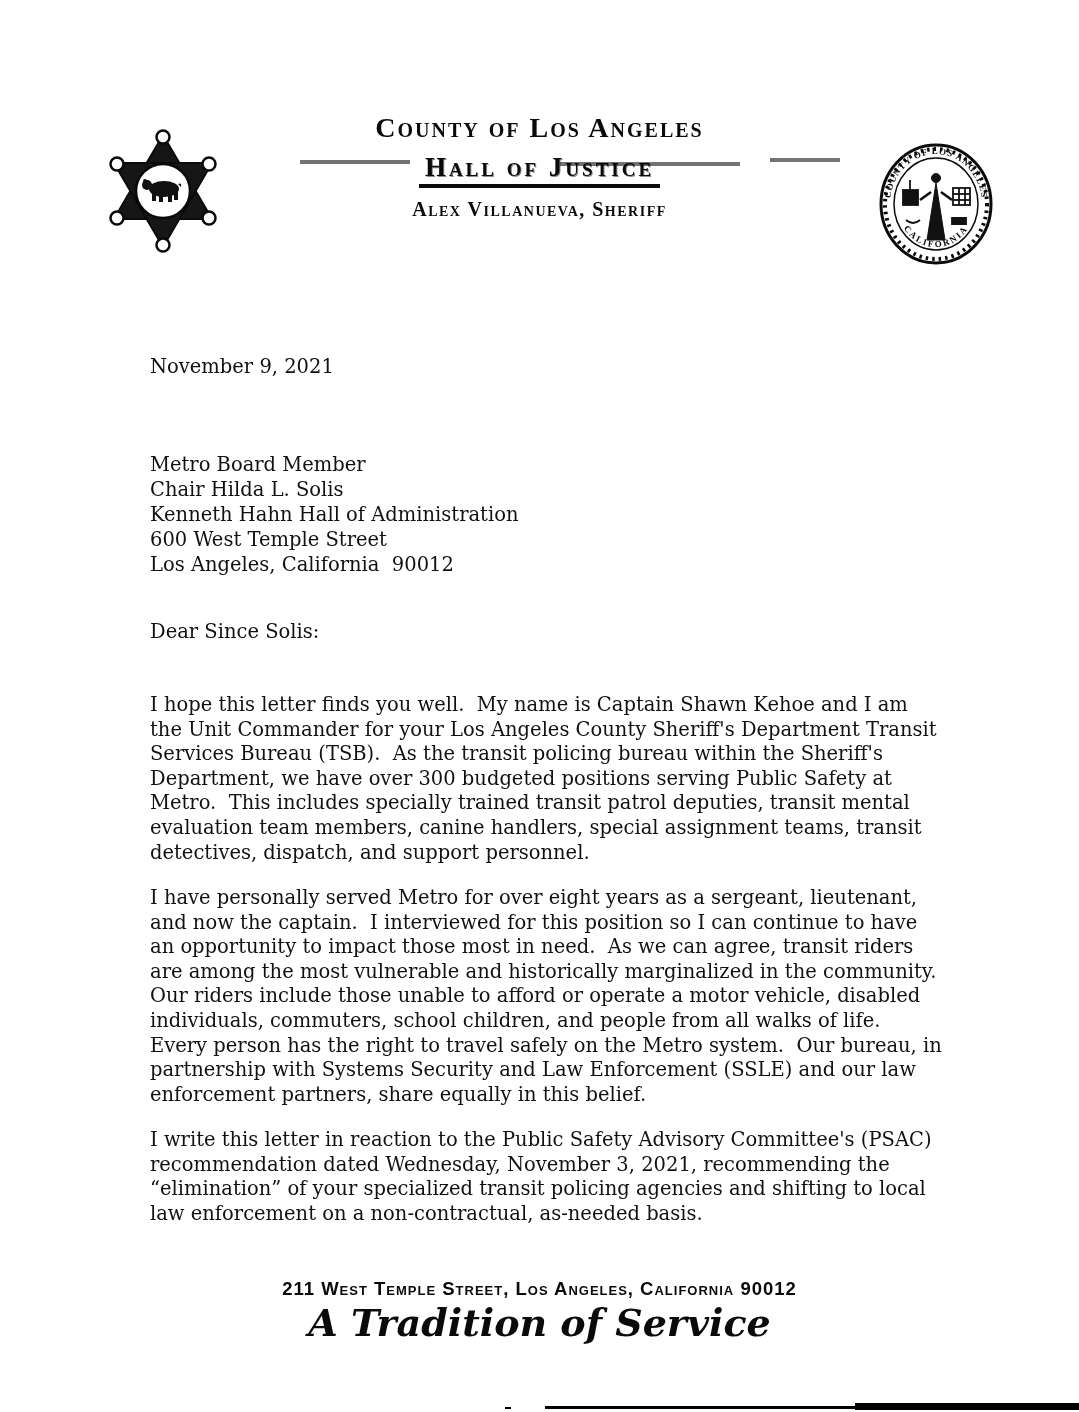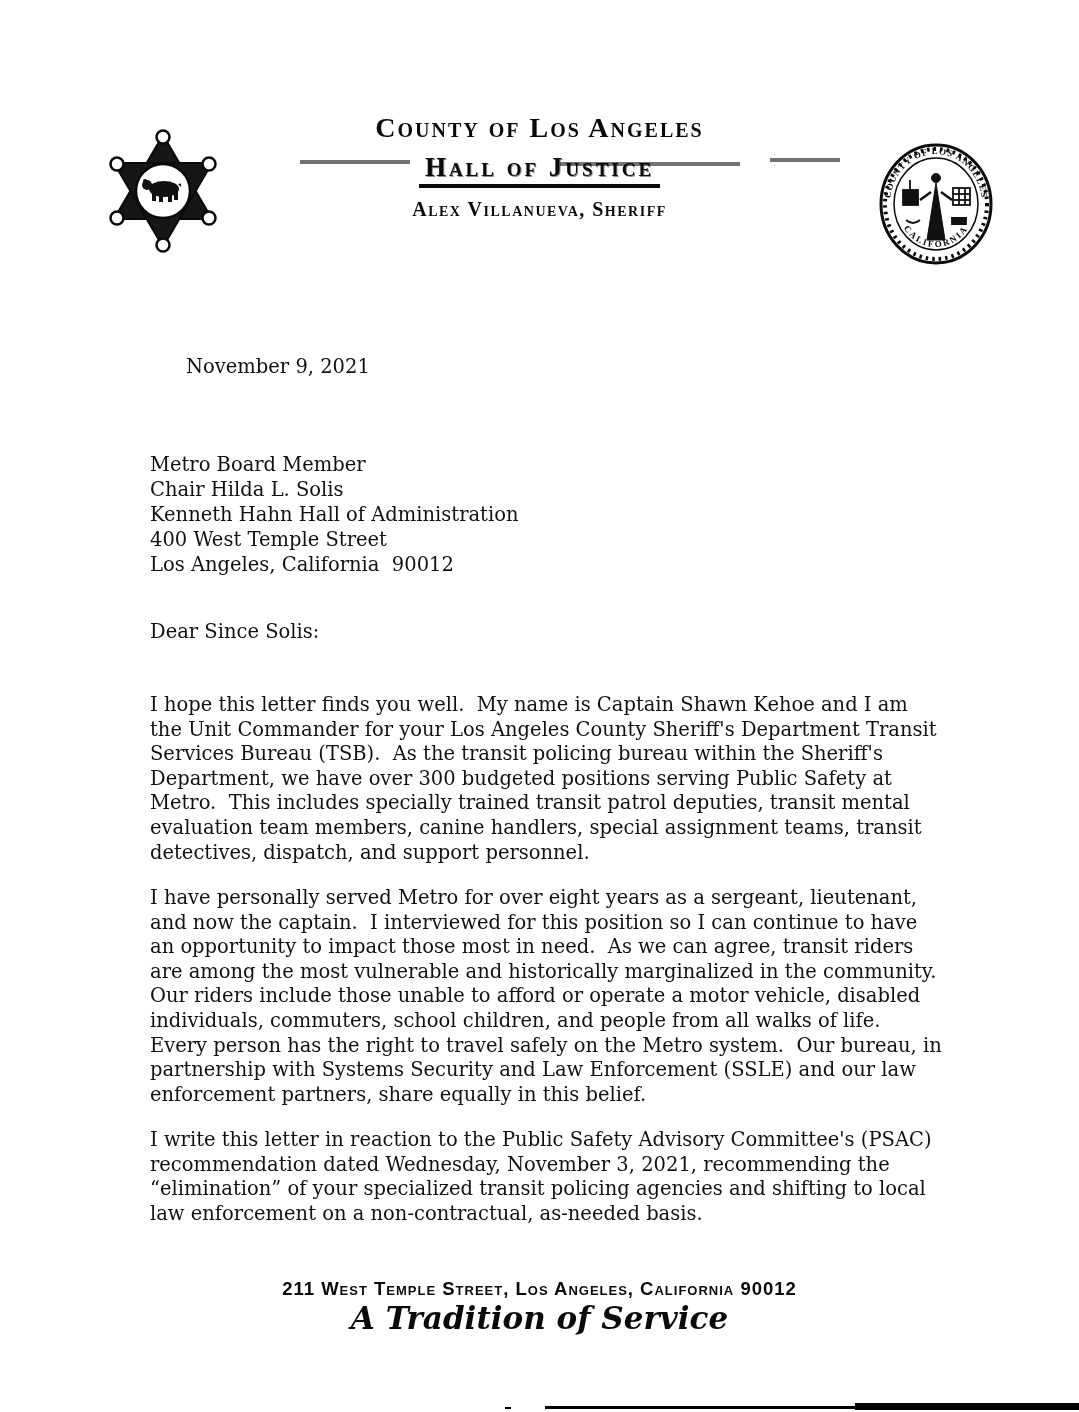--- a/index.html
+++ b/index.html
@@ -65,21 +65,20 @@
   }
   .badge { position: absolute; left: 98px; top: 126px; }
   .seal  { position: absolute; left: 876px; top: 140px; }
 
   .smudge { position: absolute; background: #000; opacity: 0.55; }
 
   
   .dateline {
     position: absolute; left: 150px; top: 355px;
     font-size: 19.5px;
-    margin-left: 36px;
   }
   .recipient {
     position: absolute; left: 150px; top: 452px;
     font-size: 19.5px; line-height: 25px;
   }
   .recipient div { white-space: pre; }
   .salutation {
     position: absolute; left: 150px; top: 620px;
     font-size: 19.5px;
   }
@@ -102,21 +101,21 @@
     font-size: 18.5px;
     letter-spacing: 1px;
     color: #0a0a0a;
   }
   .footer-motto {
     position: absolute; left: 0; right: 0; top: 1300px;
     text-align: center;
     font-family: "DejaVu Serif", serif;
     font-style: italic;
     font-weight: bold;
-    font-size: 31px;
+    font-size: 38px;
     color: #0a0a0a;
   }
   .footer-since {
     position: absolute; left: 0; right: 0; top: 1340px;
     text-align: center;
     font-family: "DejaVu Serif", serif;
     font-style: italic;
     font-weight: bold;
     font-size: 15px;
     color: #0a0a0a;
@@ -206,21 +205,21 @@
   <div class="smudge" style="left:300px; top:160px; width:110px; height:4px;"></div>
   <div class="smudge" style="left:560px; top:162px; width:180px; height:4px;"></div>
   <div class="smudge" style="left:770px; top:158px; width:70px; height:4px;"></div>
 
   <div class="dateline">November 9, 2021</div>
 
   <div class="recipient">
     <div>Metro Board Member</div>
     <div>Chair Hilda L. Solis</div>
     <div>Kenneth Hahn Hall of Administration</div>
-    <div>400 West Temple Street</div>
+    <div>600 West Temple Street</div>
     <div>Los Angeles, California  90012</div>
   </div>
 
   <div class="salutation">Dear Since Solis:</div>
 
   <div class="para para-1">I hope this letter finds you well.  My name is Captain Shawn Kehoe and I am
 the Unit Commander for your Los Angeles County Sheriff's Department Transit
 Services Bureau (TSB).  As the transit policing bureau within the Sheriff's
 Department, we have over 300 budgeted positions serving Public Safety at
 Metro.  This includes specially trained transit patrol deputies, transit mental

